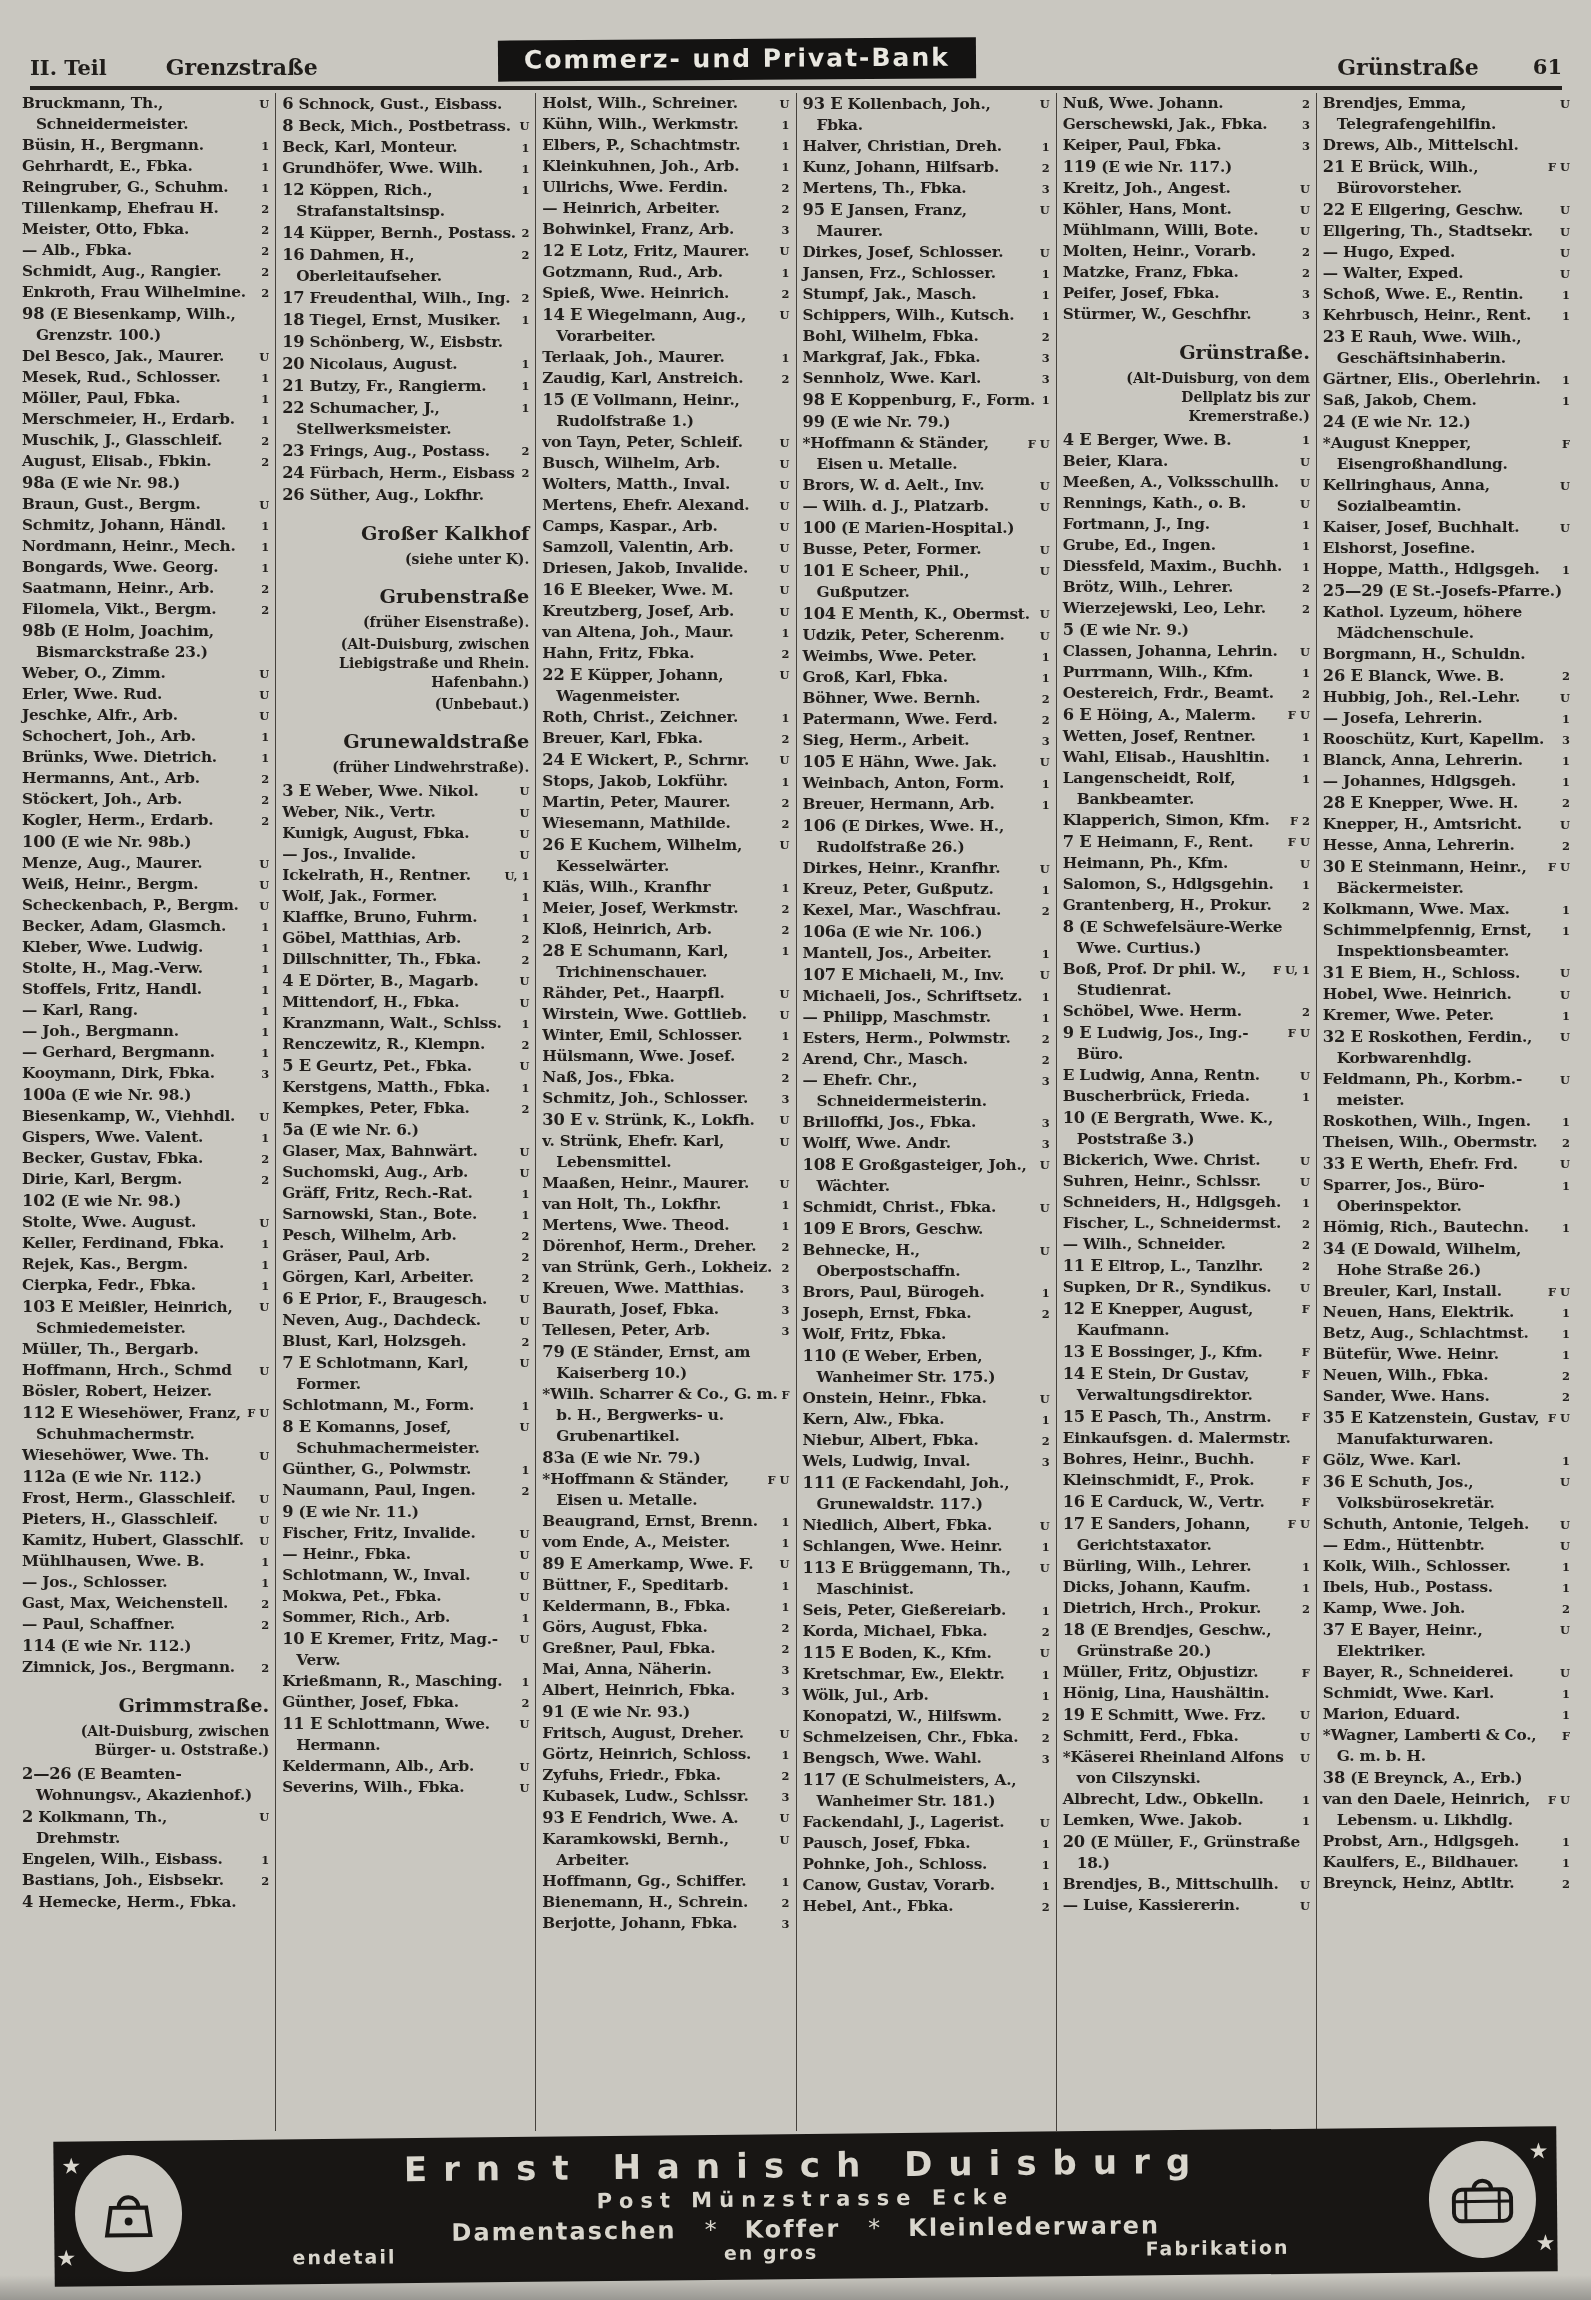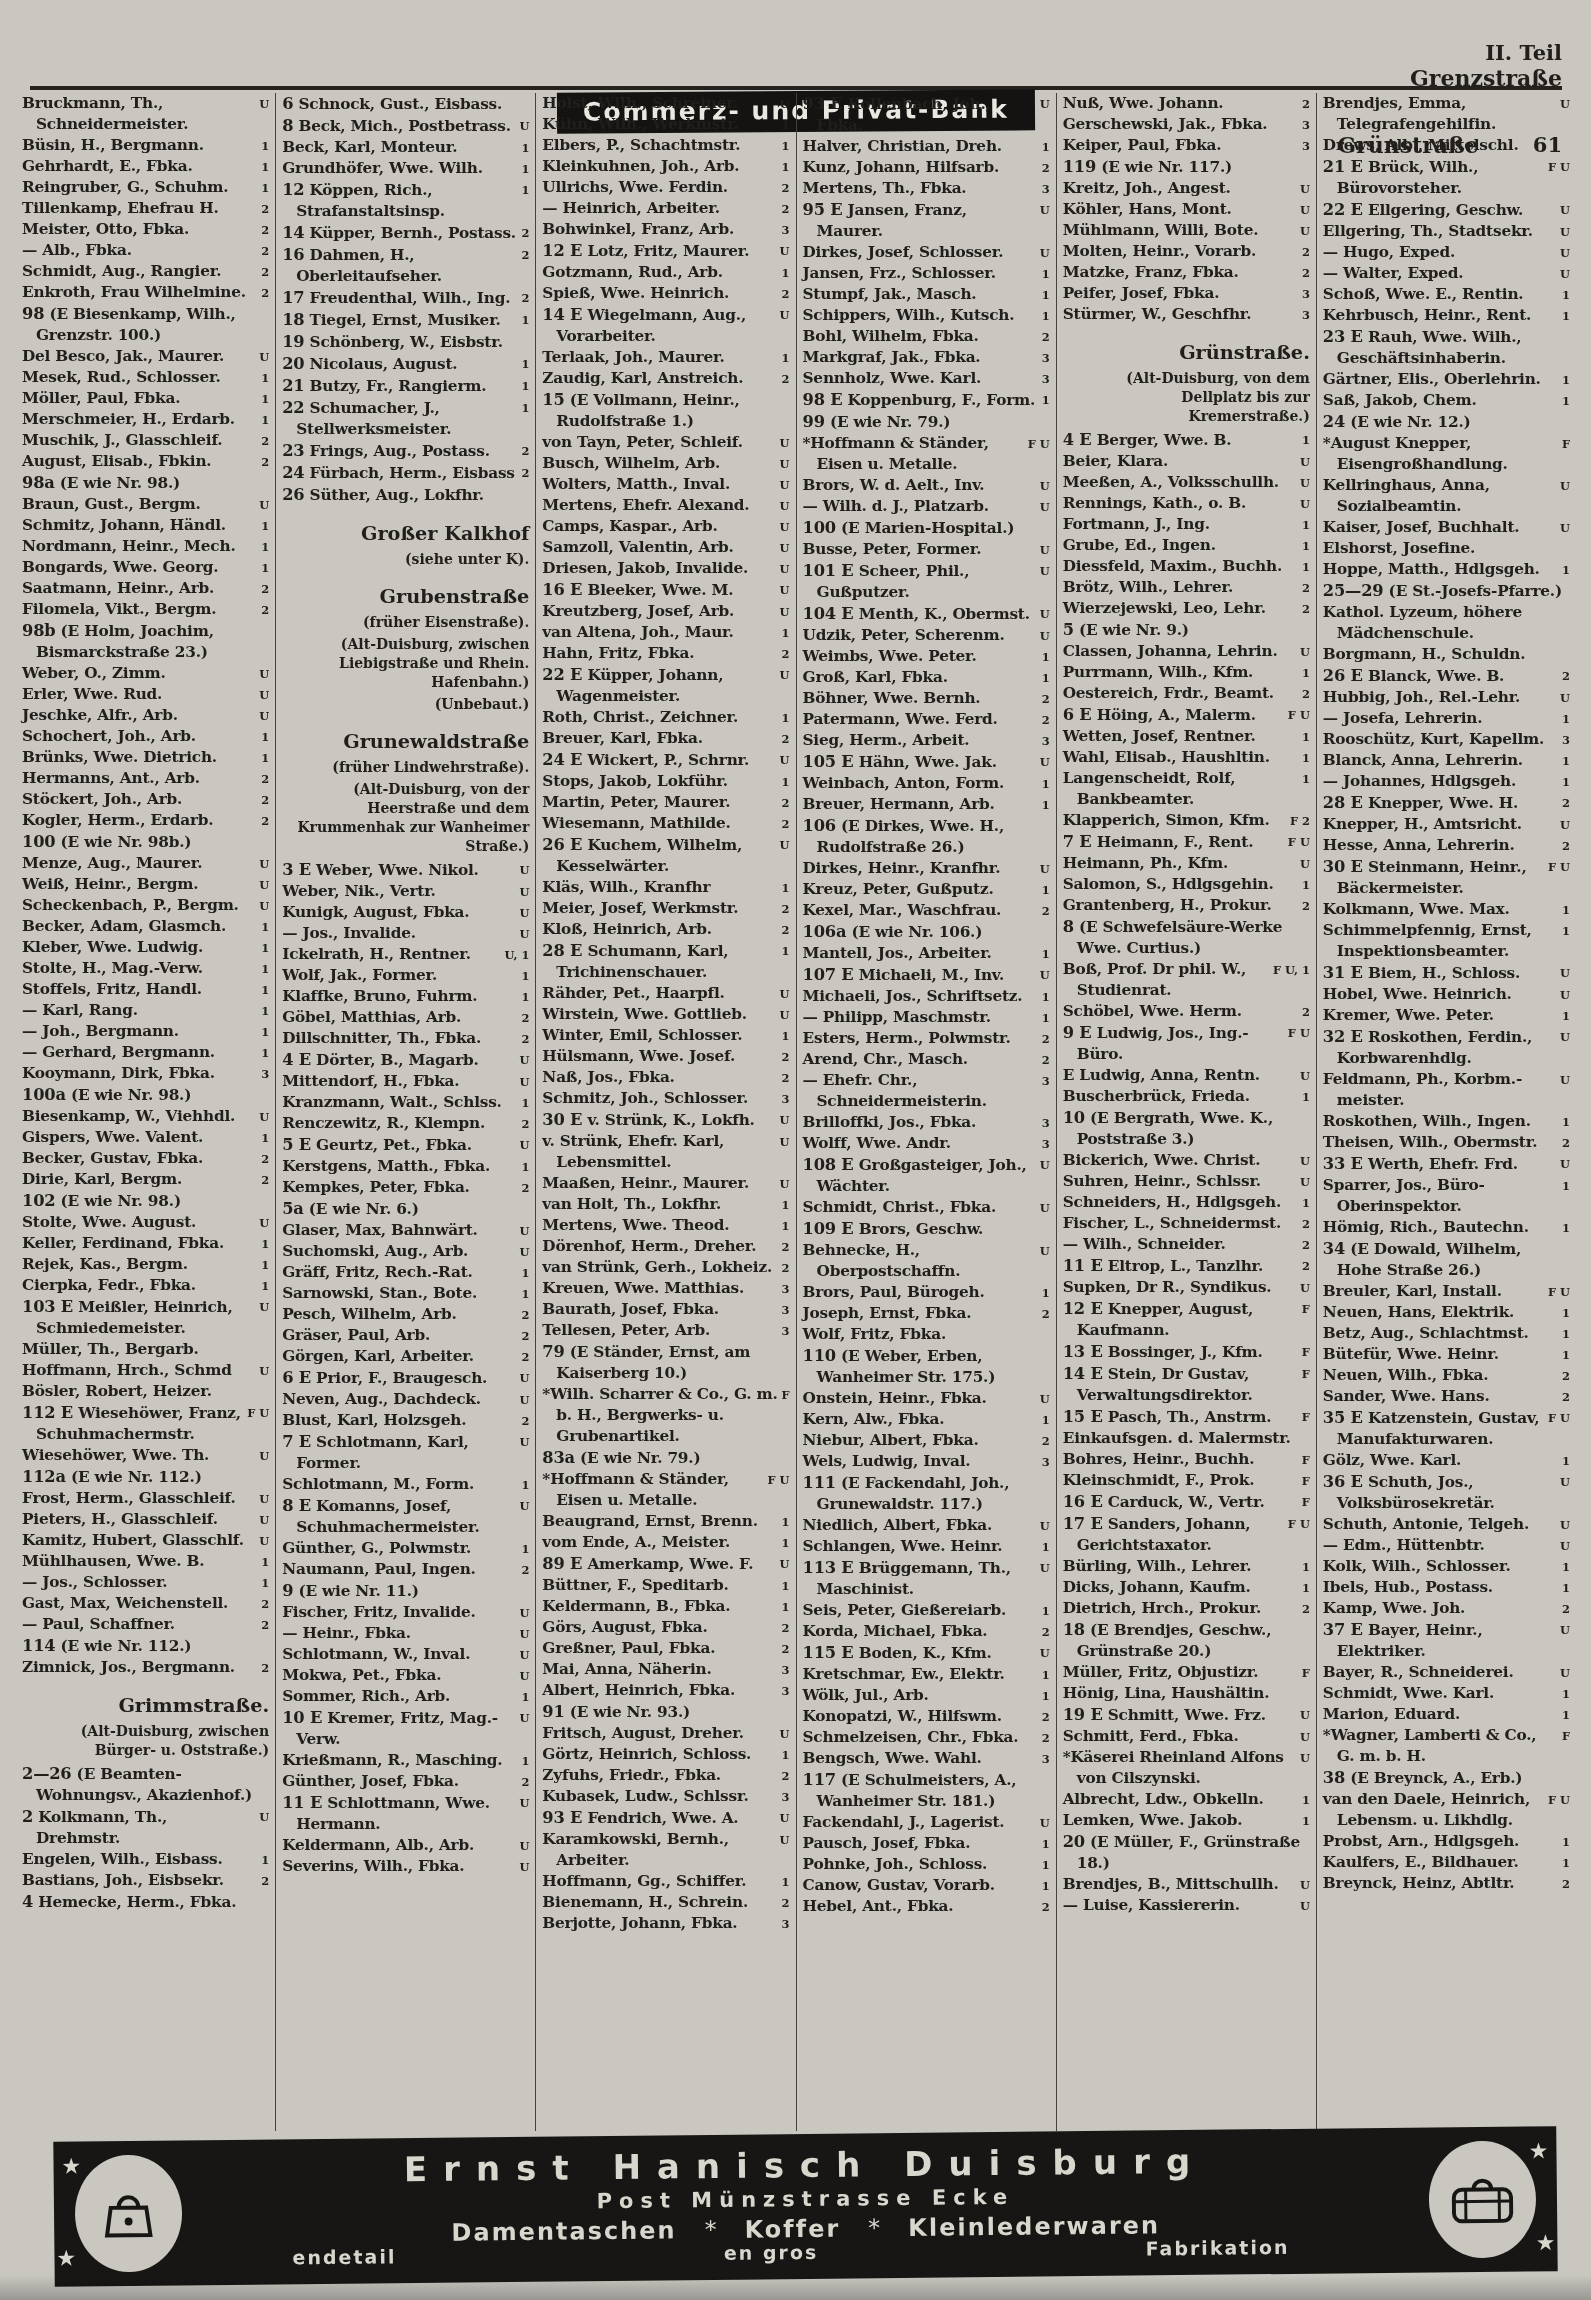--- a/index.html
+++ b/index.html
@@ -2,21 +2,21 @@
 <html><head>
 <meta charset="utf-8">
 <style>
   html,body{margin:0;padding:0;}
   .page{position:relative;width:1592px;height:2301px;background:#c9c7c0;overflow:hidden;
         font-family:"DejaVu Serif", serif;color:#211e1b;}
   .page::after{content:"";position:absolute;left:0;right:0;bottom:0;height:26px;
         background:linear-gradient(180deg, rgba(0,0,0,0) 0%, rgba(0,0,0,.25) 100%);}
   
   .hdr{position:absolute;top:40px;left:30px;right:30px;height:46px;border-bottom:4px solid #24211e;}
-  .hdr-inner{display:flex;align-items:flex-end;height:40px;flex-direction:column;}
+  .hdr-inner{display:flex;align-items:flex-end;height:40px;}
   .hdr-part{font-weight:700;font-size:21px;}
   .hdr-street{font-weight:700;font-size:22px;margin-left:59px;}
   .hdr-banner{flex:0 0 auto;margin:0 auto;background:#141312;color:#e9e7e0;
         padding:5px 26px 7px;font-family:"DejaVu Sans",sans-serif;font-weight:700;
         font-size:25px;letter-spacing:2px;transform:rotate(-0.4deg);}
   .hdr-right{margin-left:auto;display:flex;}
   .hdr-street-r{font-weight:700;font-size:22px;}
   .hdr-page{font-weight:700;font-size:21px;margin-left:54px;}
   
   .cols{position:absolute;top:93px;left:16px;right:16px;bottom:170px;display:flex;}
@@ -162,21 +162,20 @@
         <div class="entry"><span class="m">2</span><span><b>24</b> Fürbach, Herm., Eisbass</span></div>
         <div class="entry"><span><b>26</b> Süther, Aug., Lokfhr.</span></div>
         <div class="sect-head">Großer Kalkhof</div>
         <div class="sect-sub">(siehe unter K).</div>
         <div class="sect-head">Grubenstraße</div>
         <div class="sect-sub">(früher Eisenstraße).</div>
         <div class="sect-sub">(Alt-Duisburg, zwischen Liebigstraße und Rhein. Hafenbahn.)</div>
         <div class="sect-sub">(Unbebaut.)</div>
         <div class="sect-head">Grunewaldstraße</div>
         <div class="sect-sub">(früher Lindwehrstraße).</div>
-        <div class="sect-sub">(Alt-Duisburg, von der Heerstraße und dem Krummenhak zur Wanheimer Straße.)</div>
         <div class="entry"><span class="m">U</span><span><b>3 E</b> Weber, Wwe. Nikol.</span></div>
         <div class="entry"><span class="m">U</span><span>Weber, Nik., Vertr.</span></div>
         <div class="entry"><span class="m">U</span><span>Kunigk, August, Fbka.</span></div>
         <div class="entry"><span class="m">U</span><span>— Jos., Invalide.</span></div>
         <div class="entry"><span class="m">U, 1</span><span>Ickelrath, H., Rentner.</span></div>
         <div class="entry"><span class="m">1</span><span>Wolf, Jak., Former.</span></div>
         <div class="entry"><span class="m">1</span><span>Klaffke, Bruno, Fuhrm.</span></div>
         <div class="entry"><span class="m">2</span><span>Göbel, Matthias, Arb.</span></div>
         <div class="entry"><span class="m">2</span><span>Dillschnitter, Th., Fbka.</span></div>
         <div class="entry"><span class="m">U</span><span><b>4 E</b> Dörter, B., Magarb.</span></div>

